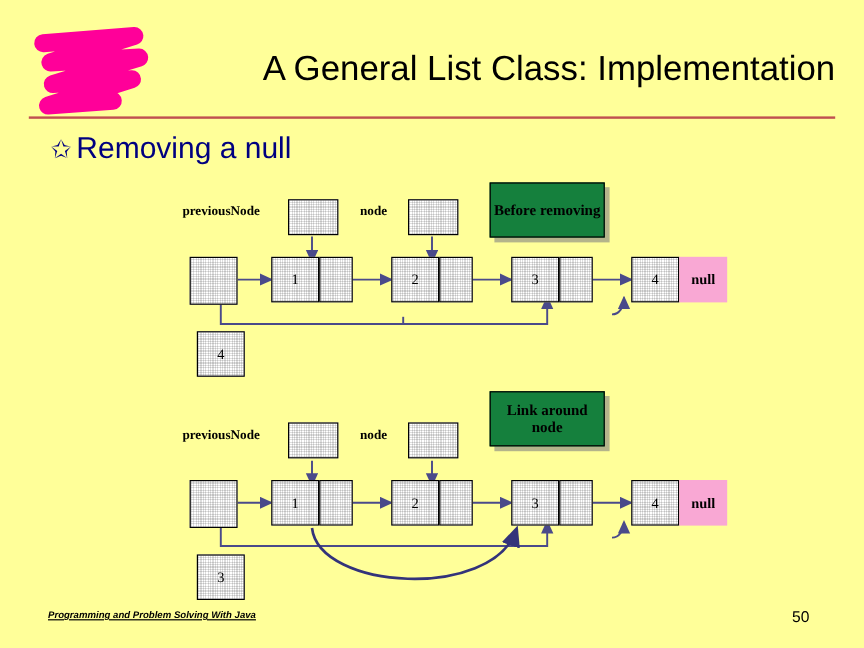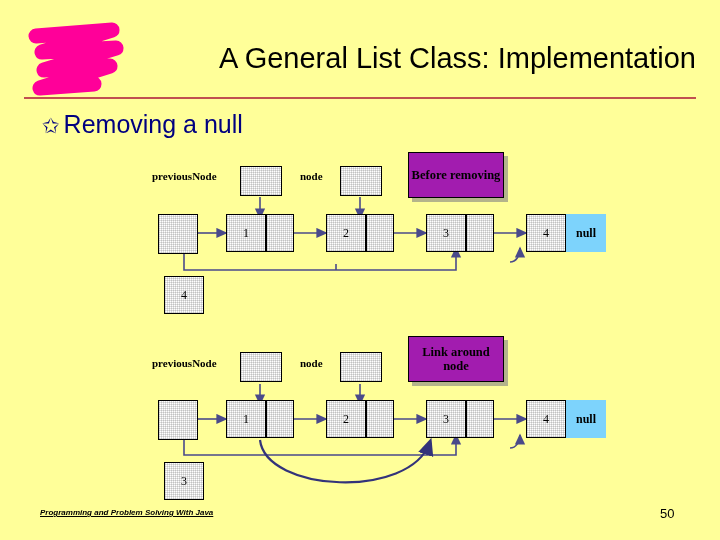--- a/index.html
+++ b/index.html
@@ -91,27 +91,27 @@
       repeating-linear-gradient(0deg, rgba(0,0,0,0.13) 0 1px, transparent 1px 2px),
       repeating-linear-gradient(90deg, rgba(0,0,0,0.13) 0 1px, transparent 1px 2px);
     font-size: 12px;
     display: flex;
     align-items: center;
     justify-content: center;
     color: #000000;
   }
   .box.plain {
     background-image: none;
-    background: #7dd3fc;
+    background: #f9a8d4;
   }
   .callout {
     position: absolute;
     box-sizing: border-box;
     border: 1px solid #000000;
-    background: #a21caf;
+    background: #15803d;
     box-shadow: 4px 4px 0 rgba(130,130,130,0.6);
     font-size: 12.5px;
     font-weight: bold;
     color: #000000;
     display: flex;
     align-items: center;
     justify-content: center;
     text-align: center;
     line-height: 1.15;
     padding: 2px;
@@ -227,21 +227,21 @@
     <div class="box plain nullcell" style="left:426px; top:62px; width:40px; height:38px; border:none;">null</div>
 
     <div class="box" style="left:24px; top:124px; width:40px; height:38px;">4</div>
 
     <div class="fig-label" style="left:12px; top:205px;">previousNode</div>
     <div class="box" style="left:100px; top:200px; width:42px; height:30px;"></div>
 
     <div class="fig-label" style="left:160px; top:205px;">node</div>
     <div class="box" style="left:200px; top:200px; width:42px; height:30px;"></div>
 
-    <div class="callout shadow" style="left:268px; top:184px; width:96px; height:46px;">Link around node</div>
+    <div class="callout shadow" style="left:268px; top:174px; width:96px; height:46px;">Link around node</div>
 
     <div class="box" style="left:18px; top:248px; width:40px; height:40px;"></div>
 
     <div class="box" style="left:86px; top:248px; width:40px; height:38px;">1</div>
     <div class="box" style="left:126px; top:248px; width:28px; height:38px;"></div>
 
     <div class="box" style="left:186px; top:248px; width:40px; height:38px;">2</div>
     <div class="box" style="left:226px; top:248px; width:28px; height:38px;"></div>
 
     <div class="box" style="left:286px; top:248px; width:40px; height:38px;">3</div>

